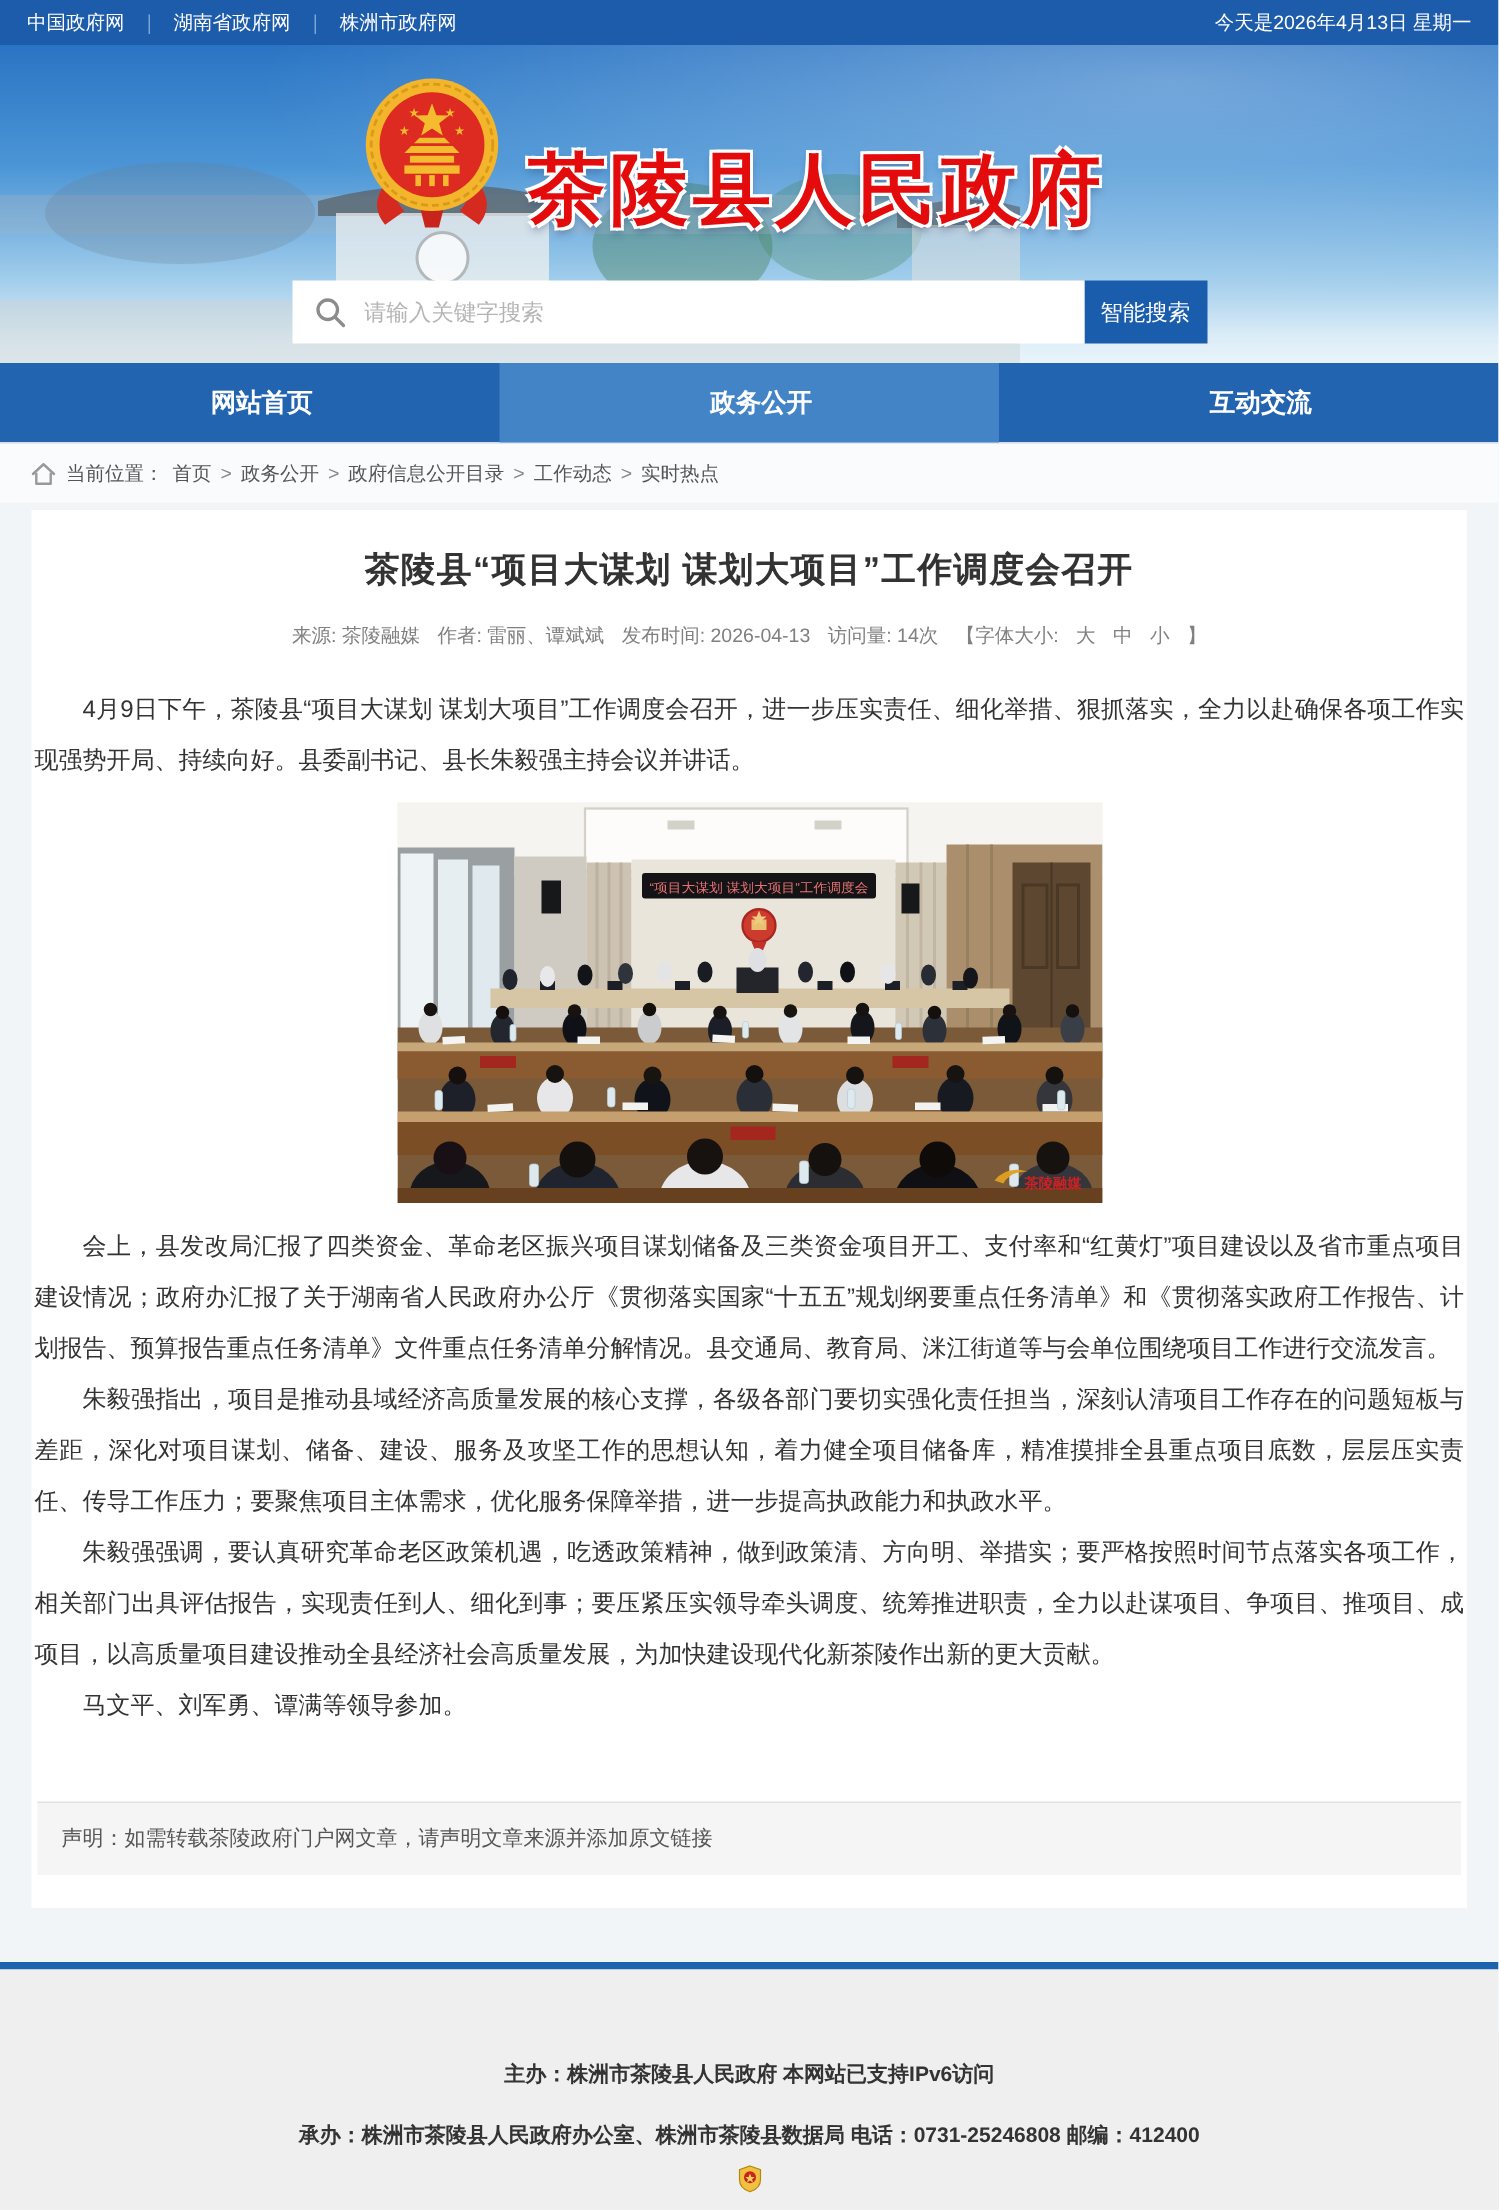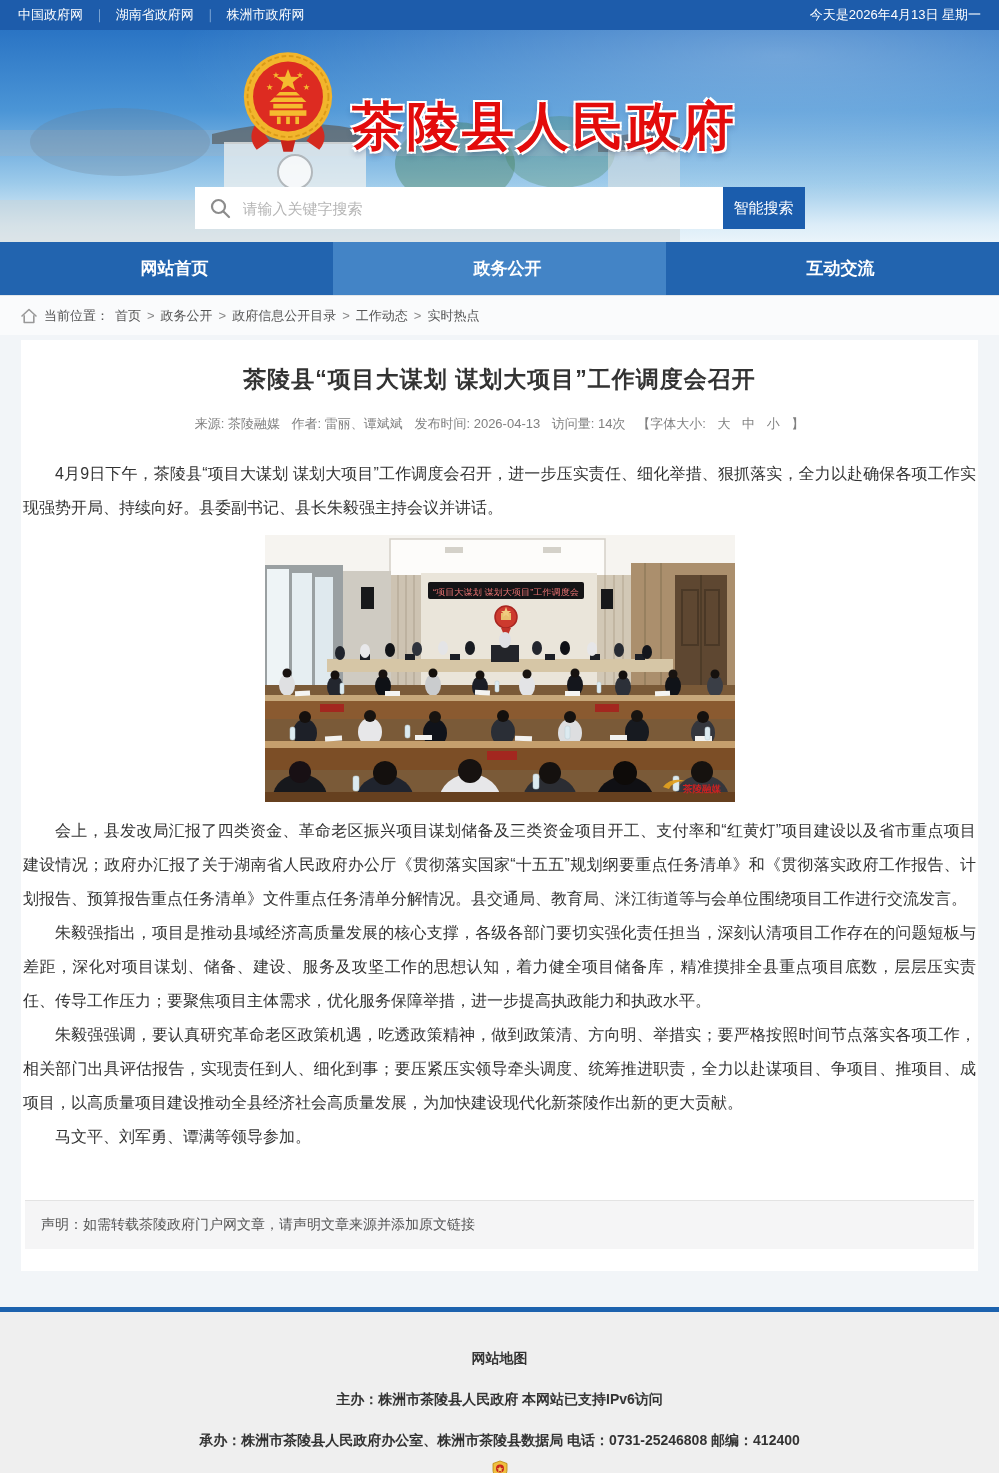--- a/index.html
+++ b/index.html
@@ -359,21 +359,20 @@
       <p>朱毅强强调，要认真研究革命老区政策机遇，吃透政策精神，做到政策清、方向明、举措实；要严格按照时间节点落实各项工作，相关部门出具评估报告，实现责任到人、细化到事；要压紧压实领导牵头调度、统筹推进职责，全力以赴谋项目、争项目、推项目、成项目，以高质量项目建设推动全县经济社会高质量发展，为加快建设现代化新茶陵作出新的更大贡献。</p>
       <p>马文平、刘军勇、谭满等领导参加。</p>
     </div>
 
     <div class="statement">声明：如需转载茶陵政府门户网文章，请声明文章来源并添加原文链接</div>
   </div>
 </div>
 
 <div class="footer-divider"></div>
 <div class="footer">
-  <div class="sitemap">网站地图</div>
   <div class="fline">主办：株洲市茶陵县人民政府 本网站已支持IPv6访问</div>
   <div class="fline">承办：株洲市茶陵县人民政府办公室、株洲市茶陵县数据局 电话：0731-25246808 邮编：412400</div>
   <div class="badge-row">
     <svg width="16" height="19" viewBox="0 0 16 19">
       <path d="M8,1 L15,3.5 L15,10 C15,14.5 11.8,17 8,18.2 C4.2,17 1,14.5 1,10 L1,3.5 Z" fill="#f0c040" stroke="#b8860b" stroke-width="0.8"></path>
       <circle cx="8" cy="8.5" r="4" fill="#c8241b"></circle>
       <polygon points="8,6 8.9,8.3 11.2,8.3 9.4,9.8 10,12 8,10.7 6,12 6.6,9.8 4.8,8.3 7.1,8.3" fill="#f5d060"></polygon>
     </svg>
   </div>
 

